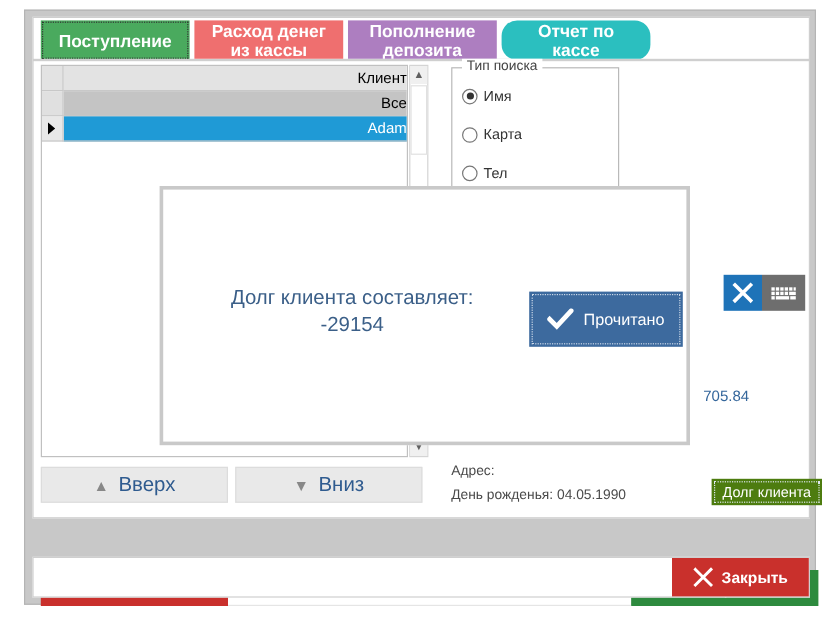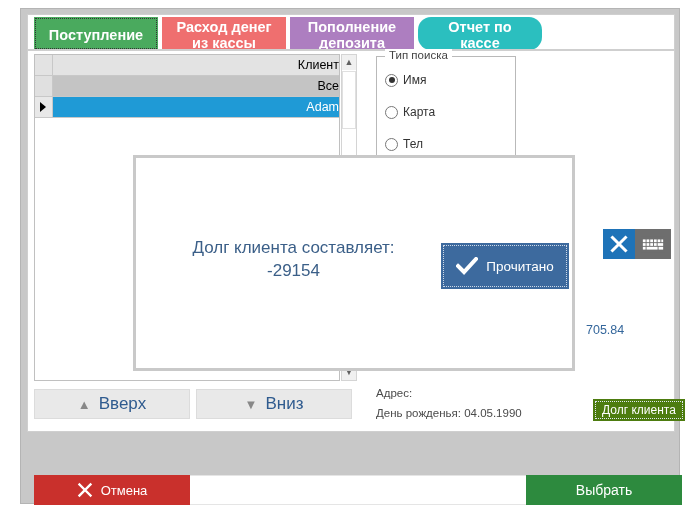--- a/index.html
+++ b/index.html
@@ -525,20 +525,28 @@
         <svg width="16" height="16" viewBox="0 0 16 16">
           <path d="M2.5 2.5 L13.5 13.5 M13.5 2.5 L2.5 13.5" stroke="#ffffff" stroke-width="2.4" stroke-linecap="square"></path>
         </svg>
         <span>Отмена</span>
       </button>
       <button id="select-btn">Выбрать</button>
     </div>
 
   </div>
 
+  <div id="bottom-bar">
+    <button id="close-btn">
+      <svg width="18" height="18" viewBox="0 0 18 18">
+        <path d="M2.5 2.5 L15.5 15.5 M15.5 2.5 L2.5 15.5" stroke="#ffffff" stroke-width="2.4" stroke-linecap="square"></path>
+      </svg>
+      <span>Закрыть</span>
+    </button>
+  </div>
 
   <div id="modal-dialog">
     <div id="modal-message">
       <div>Долг клиента составляет:</div>
       <div>-29154</div>
     </div>
     <button id="modal-ok-btn">
       <svg width="22" height="18" viewBox="0 0 22 18">
         <path d="M2 9 L8 15 L20 2" stroke="#ffffff" stroke-width="4" fill="none" stroke-linecap="square" stroke-linejoin="miter"></path>
       </svg>

